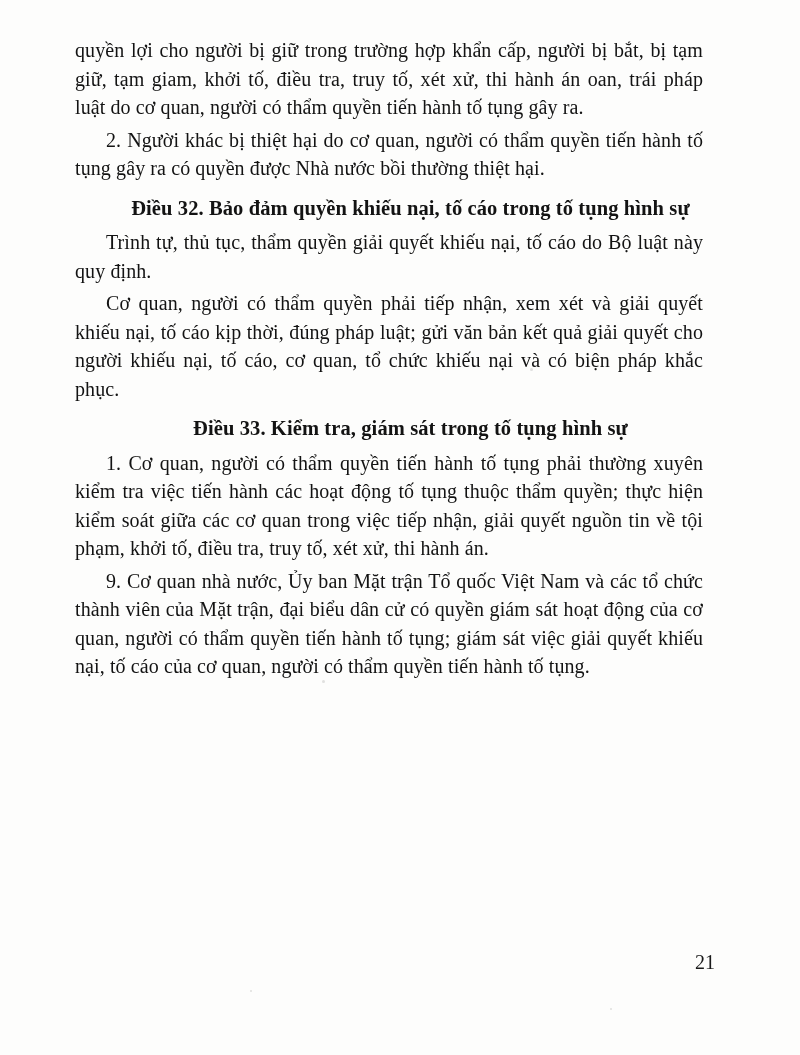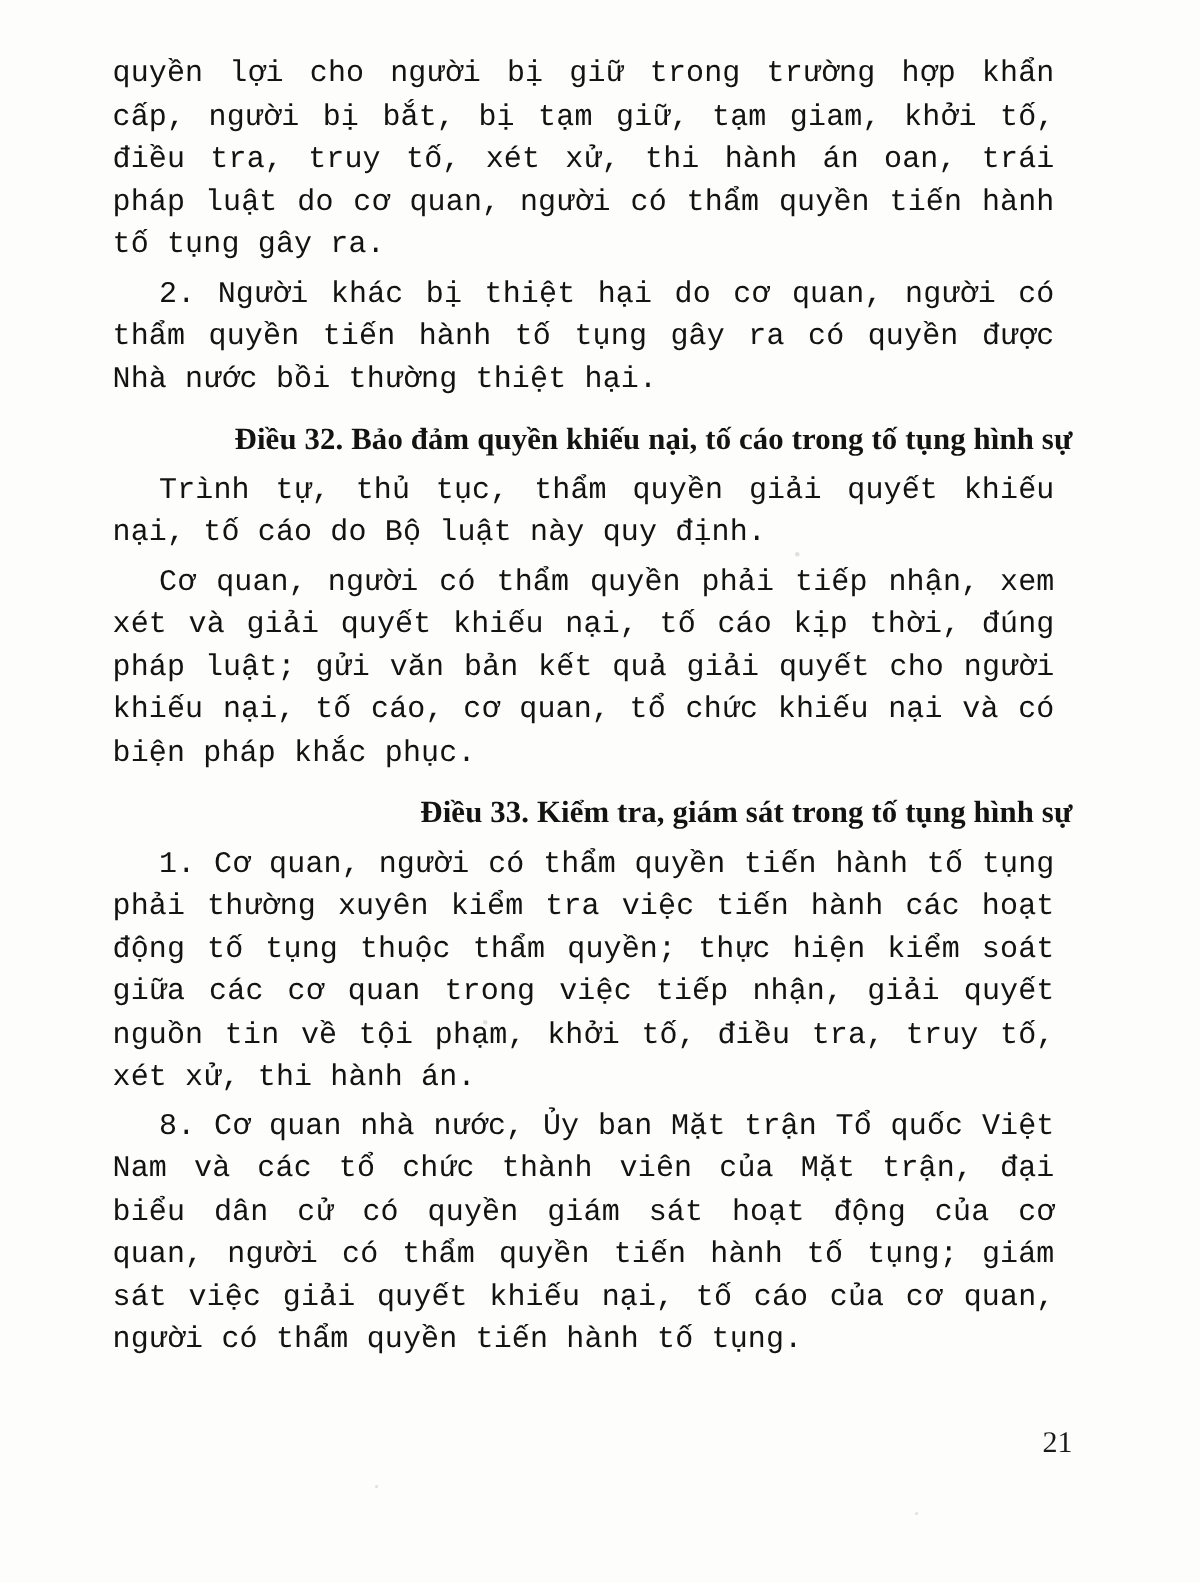--- a/index.html
+++ b/index.html
@@ -26,31 +26,30 @@
     left: 75px;
     top: 36px;
     width: 640px;
     font-size: 20px;
     line-height: 28.5px;
     text-align: justify;
     letter-spacing: 0.1px;
   }
   .text-column p {
     margin: 0 12px 4px 0;
-    font-family: Liberation Mono, monospace;
   }
   .text-column p.indented {
     text-indent: 31px;
   }
   .text-column h2 {
     font-size: 20.5px;
     font-weight: bold;
     margin: 11px 0 6px 0;
     text-indent: 31px;
-    text-align: right;
+    text-align: center;
     line-height: 28.5px;
   }
   .page-number {
     position: absolute;
     top: 949px;
     right: 85px;
     font-size: 20px;
     line-height: 26px;
     color: #1a1a1a;
     margin-left: 13px;
@@ -75,21 +74,21 @@
 <main class="scan-page">
 
   <div class="text-column" id="blocks-container">
       <p>quyền lợi cho người bị giữ trong trường hợp khẩn cấp, người bị bắt, bị tạm giữ, tạm giam, khởi tố, điều tra, truy tố, xét xử, thi hành án oan, trái pháp luật do cơ quan, người có thẩm quyền tiến hành tố tụng gây ra.</p>
       <p class="indented">2. Người khác bị thiệt hại do cơ quan, người có thẩm quyền tiến hành tố tụng gây ra có quyền được Nhà nước bồi thường thiệt hại.</p>
       <h2>Điều 32. Bảo đảm quyền khiếu nại, tố cáo trong tố tụng hình sự</h2>
       <p class="indented">Trình tự, thủ tục, thẩm quyền giải quyết khiếu nại, tố cáo do Bộ luật này quy định.</p>
       <p class="indented">Cơ quan, người có thẩm quyền phải tiếp nhận, xem xét và giải quyết khiếu nại, tố cáo kịp thời, đúng pháp luật; gửi văn bản kết quả giải quyết cho người khiếu nại, tố cáo, cơ quan, tổ chức khiếu nại và có biện pháp khắc phục.</p>
       <h2>Điều 33. Kiểm tra, giám sát trong tố tụng hình sự</h2>
       <p class="indented">1. Cơ quan, người có thẩm quyền tiến hành tố tụng phải thường xuyên kiểm tra việc tiến hành các hoạt động tố tụng thuộc thẩm quyền; thực hiện kiểm soát giữa các cơ quan trong việc tiếp nhận, giải quyết nguồn tin về tội phạm, khởi tố, điều tra, truy tố, xét xử, thi hành án.</p>
-      <p class="indented">8. Cơ quan nhà nước, Ủy ban Mặt trận Tổ quốc Việt Nam và các tổ chức thành viên của Mặt trận, đại biểu dân cử có quyền giám sát hoạt động của cơ quan, người có thẩm quyền tiến hành tố tụng; giám sát việc giải quyết khiếu nại, tố cáo của cơ quan, người có thẩm quyền tiến hành tố tụng.</p>
+      <p class="indented">9. Cơ quan nhà nước, Ủy ban Mặt trận Tổ quốc Việt Nam và các tổ chức thành viên của Mặt trận, đại biểu dân cử có quyền giám sát hoạt động của cơ quan, người có thẩm quyền tiến hành tố tụng; giám sát việc giải quyết khiếu nại, tố cáo của cơ quan, người có thẩm quyền tiến hành tố tụng.</p>
     </div>
 
   <div class="page-number">21</div>
 
   <span class="speckle sp1"></span>
   <span class="speckle sp2"></span>
   <span class="speckle sp3"></span>
   <span class="speckle sp4"></span>
 </main>
 

